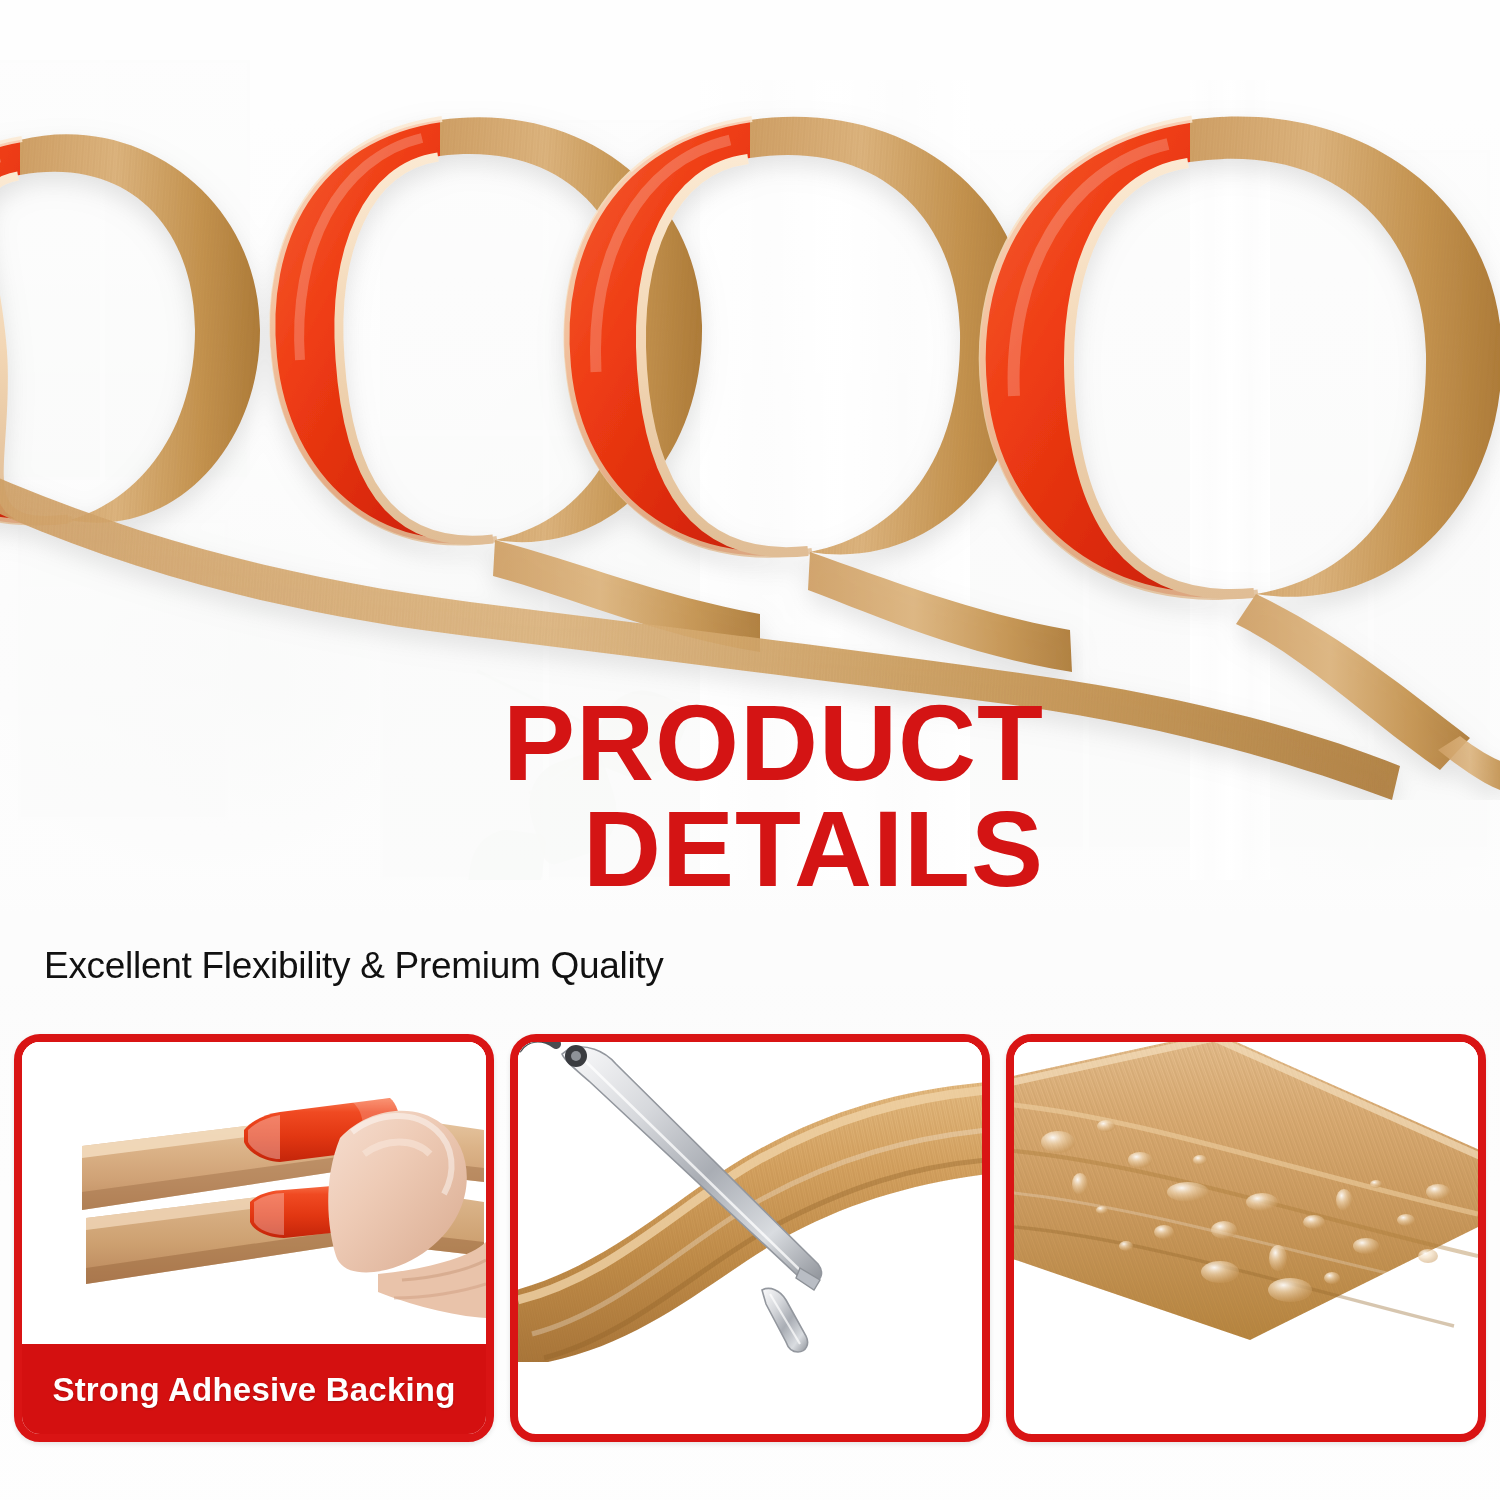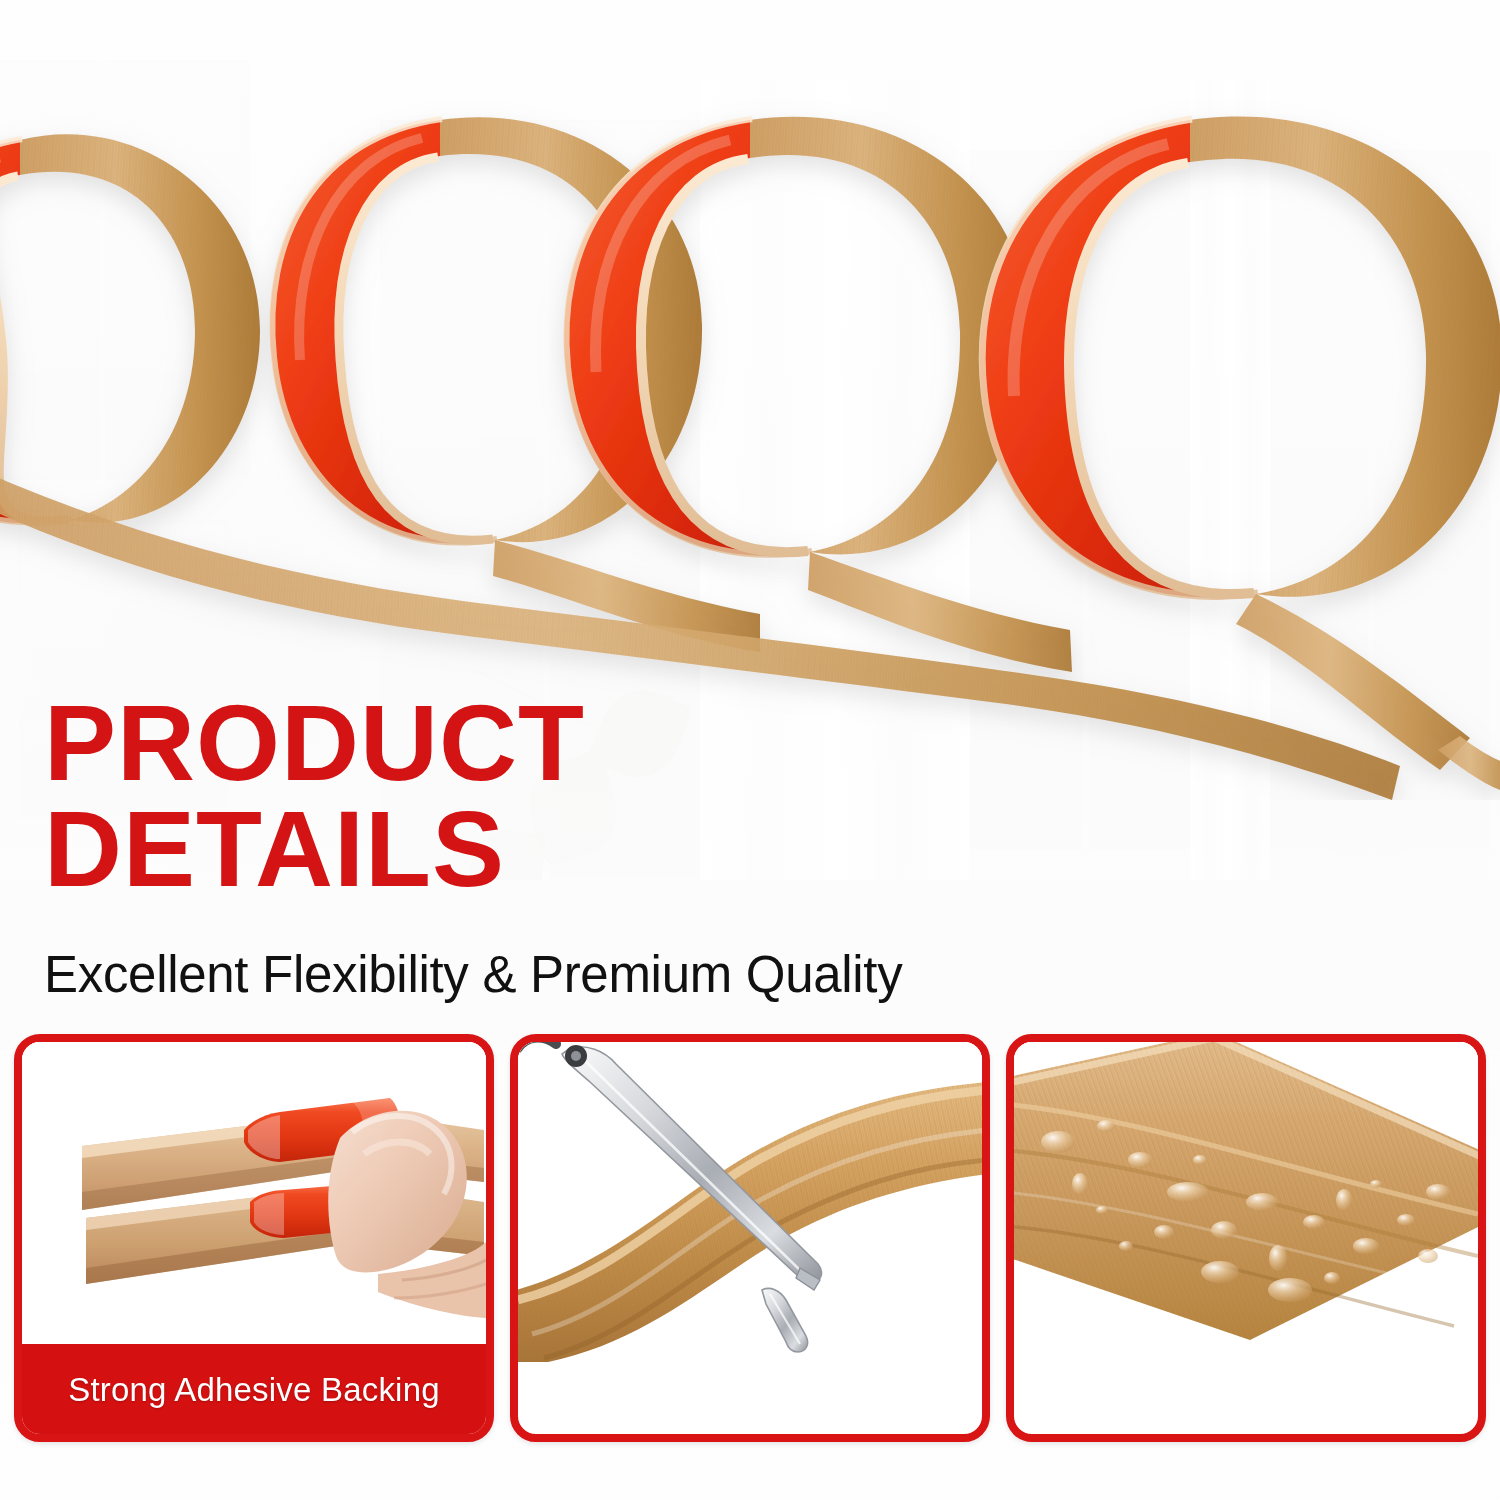--- a/index.html
+++ b/index.html
@@ -9,20 +9,21 @@
     font-family:"Liberation Sans", sans-serif;
     background:#ffffff;
     overflow:hidden;
   }
 
   #page {
     position:relative;
     width:1500px; height:1500px;
     background:#f7f7f7;
     overflow:hidden;
+    text-align:right;
   }
 
   
   .bg-scene {
     position:absolute; inset:0;
     background:
       linear-gradient(180deg,#fbfbfb 0%,#f6f6f6 40%,#f2f2f2 100%);
   }
   .bg-window {
     position:absolute;
@@ -75,21 +76,21 @@
     line-height:.98;
     font-weight:bold;
     letter-spacing:1px;
     color:#d41414;
     text-transform:uppercase;
   }
   .headline h1 .l2 { display:block; }
   .subtitle {
     position:absolute;
     left:44px; top:945px;
-    font-size:51px;
+    font-size:37px;
     font-weight:400;
     color:#111111;
     letter-spacing:-.3px;
     white-space:nowrap;
   }
 
   
   .panels {
     position:absolute;
     left:14px; top:1034px;
@@ -117,21 +118,21 @@
     position:absolute;
     left:-2px; right:-2px; bottom:-2px;
     height:92px;
     background:#d41010;
     border-radius:0 0 22px 22px;
     display:flex;
     align-items:center;
     justify-content:center;
     color:#ffffff;
     font-size:33px;
-    font-weight:normal;
+    font-weight:bold;
     letter-spacing:.2px;
     text-shadow:0 1px 2px rgba(0,0,0,.22);
   }
 
   svg { display:block; }
 </style>
 </head>
 <body>
 
 <div id="page">

